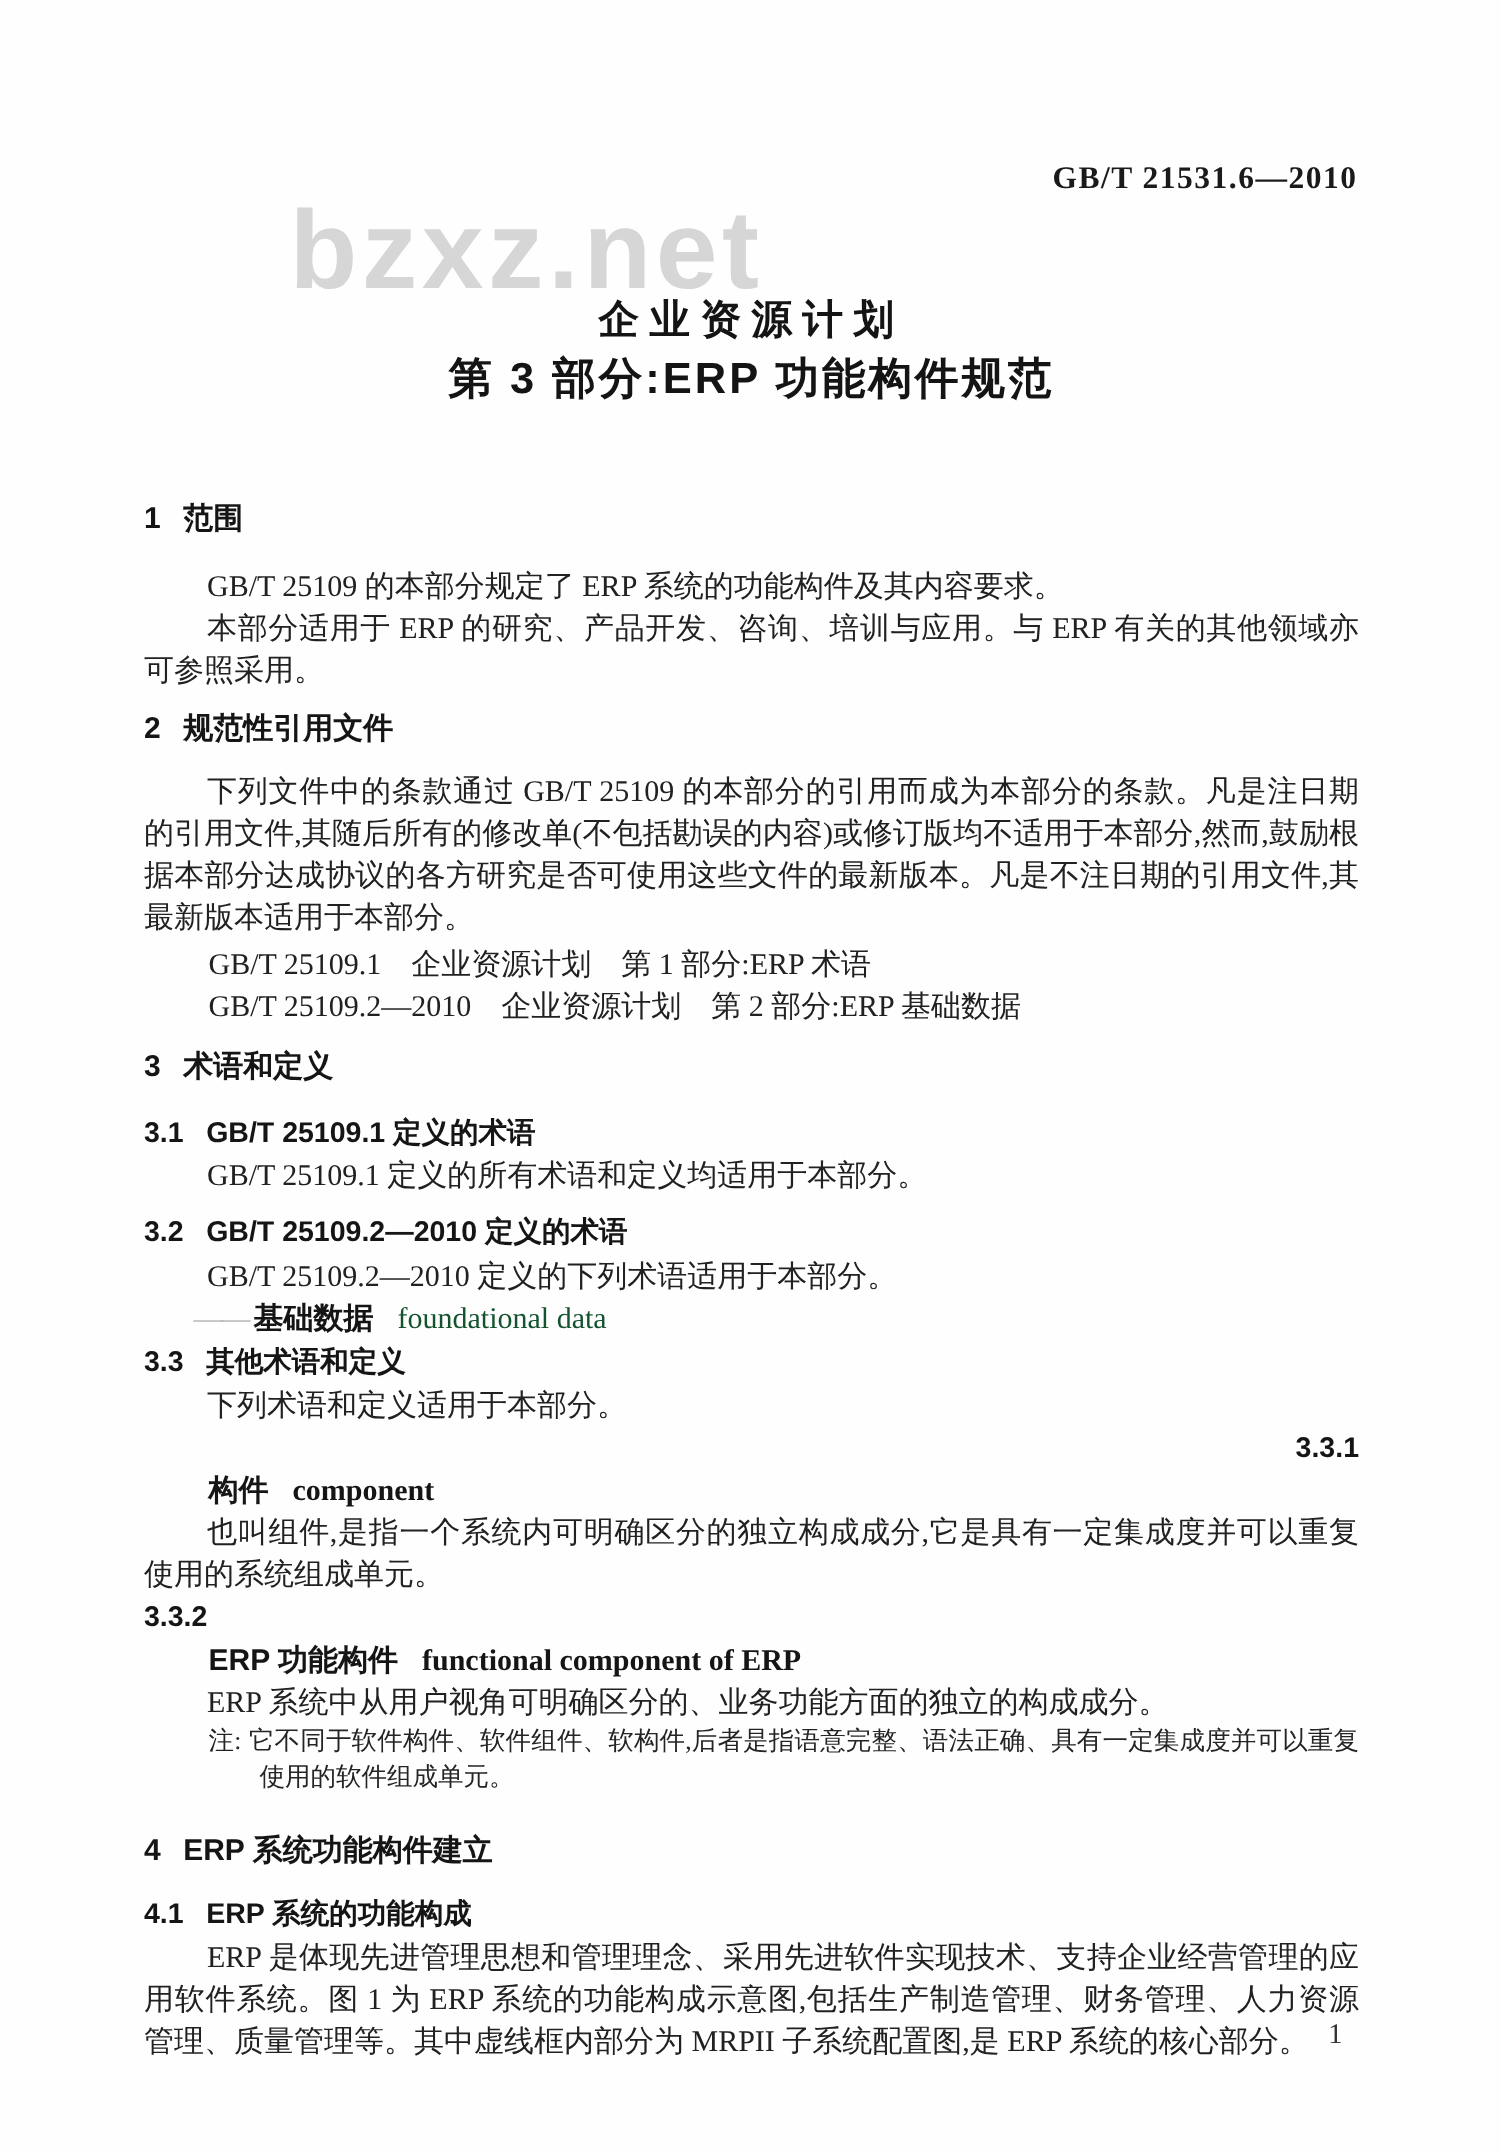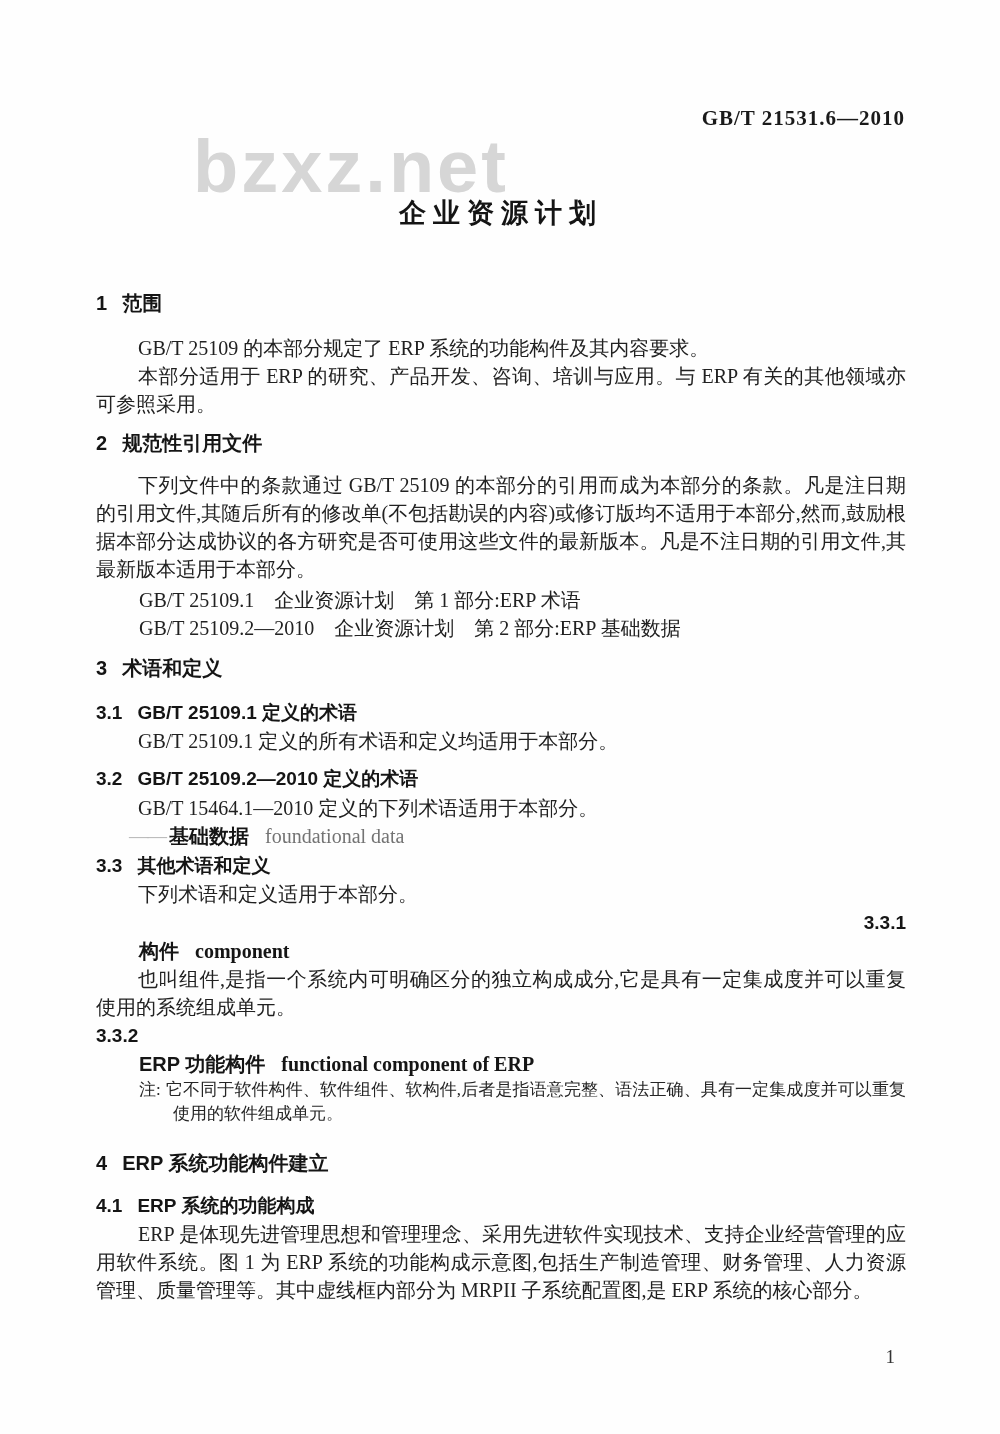--- a/index.html
+++ b/index.html
@@ -52,21 +52,21 @@
   }
   .term-line{
     font-size:20px;line-height:28px;margin-left:43px;
   }
   .term-line.with-dash{margin-left:33px;}
   .term-dash{color:#b9b9b9;letter-spacing:-2px;margin-right:4px;}
   .term-cn{
     font-family:"Liberation Sans","DejaVu Sans",sans-serif;
     font-weight:bold;color:#151515;margin-right:16px;
   }
-  .term-en{font-family:"Liberation Serif","DejaVu Serif",serif;color:#737373;}
+  .term-en{font-family:"Liberation Serif","DejaVu Serif",serif;color:#14532d;}
   .term-en.bold{font-weight:bold;color:#151515;}
   .note{
     font-size:17px;line-height:24px;text-align:justify;
     margin-left:43px;padding-left:34px;text-indent:-34px;color:#242424;
   }
   .note-label{margin-right:5px;}
   .page-number{
     position:absolute;top:1346px;right:105px;
     font-size:19px;color:#333;
   }
@@ -91,20 +91,21 @@
 
 <div class="page">
 
   <div class="header-code">GB/T 21531.6—2010</div>
 
   <div class="watermark">bzxz.net</div>
 
   <div class="content">
 
     <div class="doc-title1">企业资源计划</div>
+    <div class="doc-title2">第 3 部分:ERP 功能构件规范</div>
 
     <div class="h-major" id="h1">
       <span class="h-num">1</span><span>范围</span>
     </div>
     <div class="para" id="s1p1">GB/T 25109 的本部分规定了 ERP 系统的功能构件及其内容要求。</div>
     <div class="para">本部分适用于 ERP 的研究、产品开发、咨询、培训与应用。与 ERP 有关的其他领域亦可参照采用。</div>
 
     <div class="h-major" id="h2">
       <span class="h-num">2</span><span>规范性引用文件</span>
     </div>
@@ -117,40 +118,41 @@
     </div>
 
     <div class="h-sub" id="h31">
       <span class="h-num">3.1</span><span>GB/T 25109.1 定义的术语</span>
     </div>
     <div class="para">GB/T 25109.1 定义的所有术语和定义均适用于本部分。</div>
 
     <div class="h-sub" id="h32">
       <span class="h-num">3.2</span><span>GB/T 25109.2—2010 定义的术语</span>
     </div>
-    <div class="para" id="s32p1">GB/T 15464.1—2010 定义的下列术语适用于本部分。</div>
+    <div class="para" id="s32p1">GB/T 25109.2—2010 定义的下列术语适用于本部分。</div>
     <div class="term-line with-dash">
       <span class="term-dash">——</span><span class="term-cn">基础数据</span><span class="term-en">foundational data</span>
     </div>
 
     <div class="h-sub" id="h33">
       <span class="h-num">3.3</span><span>其他术语和定义</span>
     </div>
     <div class="para">下列术语和定义适用于本部分。</div>
 
     <div class="h-sub" id="h331">3.3.1</div>
     <div class="term-line">
       <span class="term-cn">构件</span><span class="term-en bold">component</span>
     </div>
     <div class="para">也叫组件,是指一个系统内可明确区分的独立构成成分,它是具有一定集成度并可以重复使用的系统组成单元。</div>
 
     <div class="h-sub" id="h332">3.3.2</div>
     <div class="term-line">
       <span class="term-cn">ERP 功能构件</span><span class="term-en bold">functional component of ERP</span>
     </div>
+    <div class="para">ERP 系统中从用户视角可明确区分的、业务功能方面的独立的构成成分。</div>
     <div class="note">
       <span class="note-label">注:</span><span>它不同于软件构件、软件组件、软构件,后者是指语意完整、语法正确、具有一定集成度并可以重复使用的软件组成单元。</span>
     </div>
 
     <div class="h-major" id="h4">
       <span class="h-num">4</span><span>ERP 系统功能构件建立</span>
     </div>
     <div class="h-sub" id="h41">
       <span class="h-num">4.1</span><span>ERP 系统的功能构成</span>
     </div>

